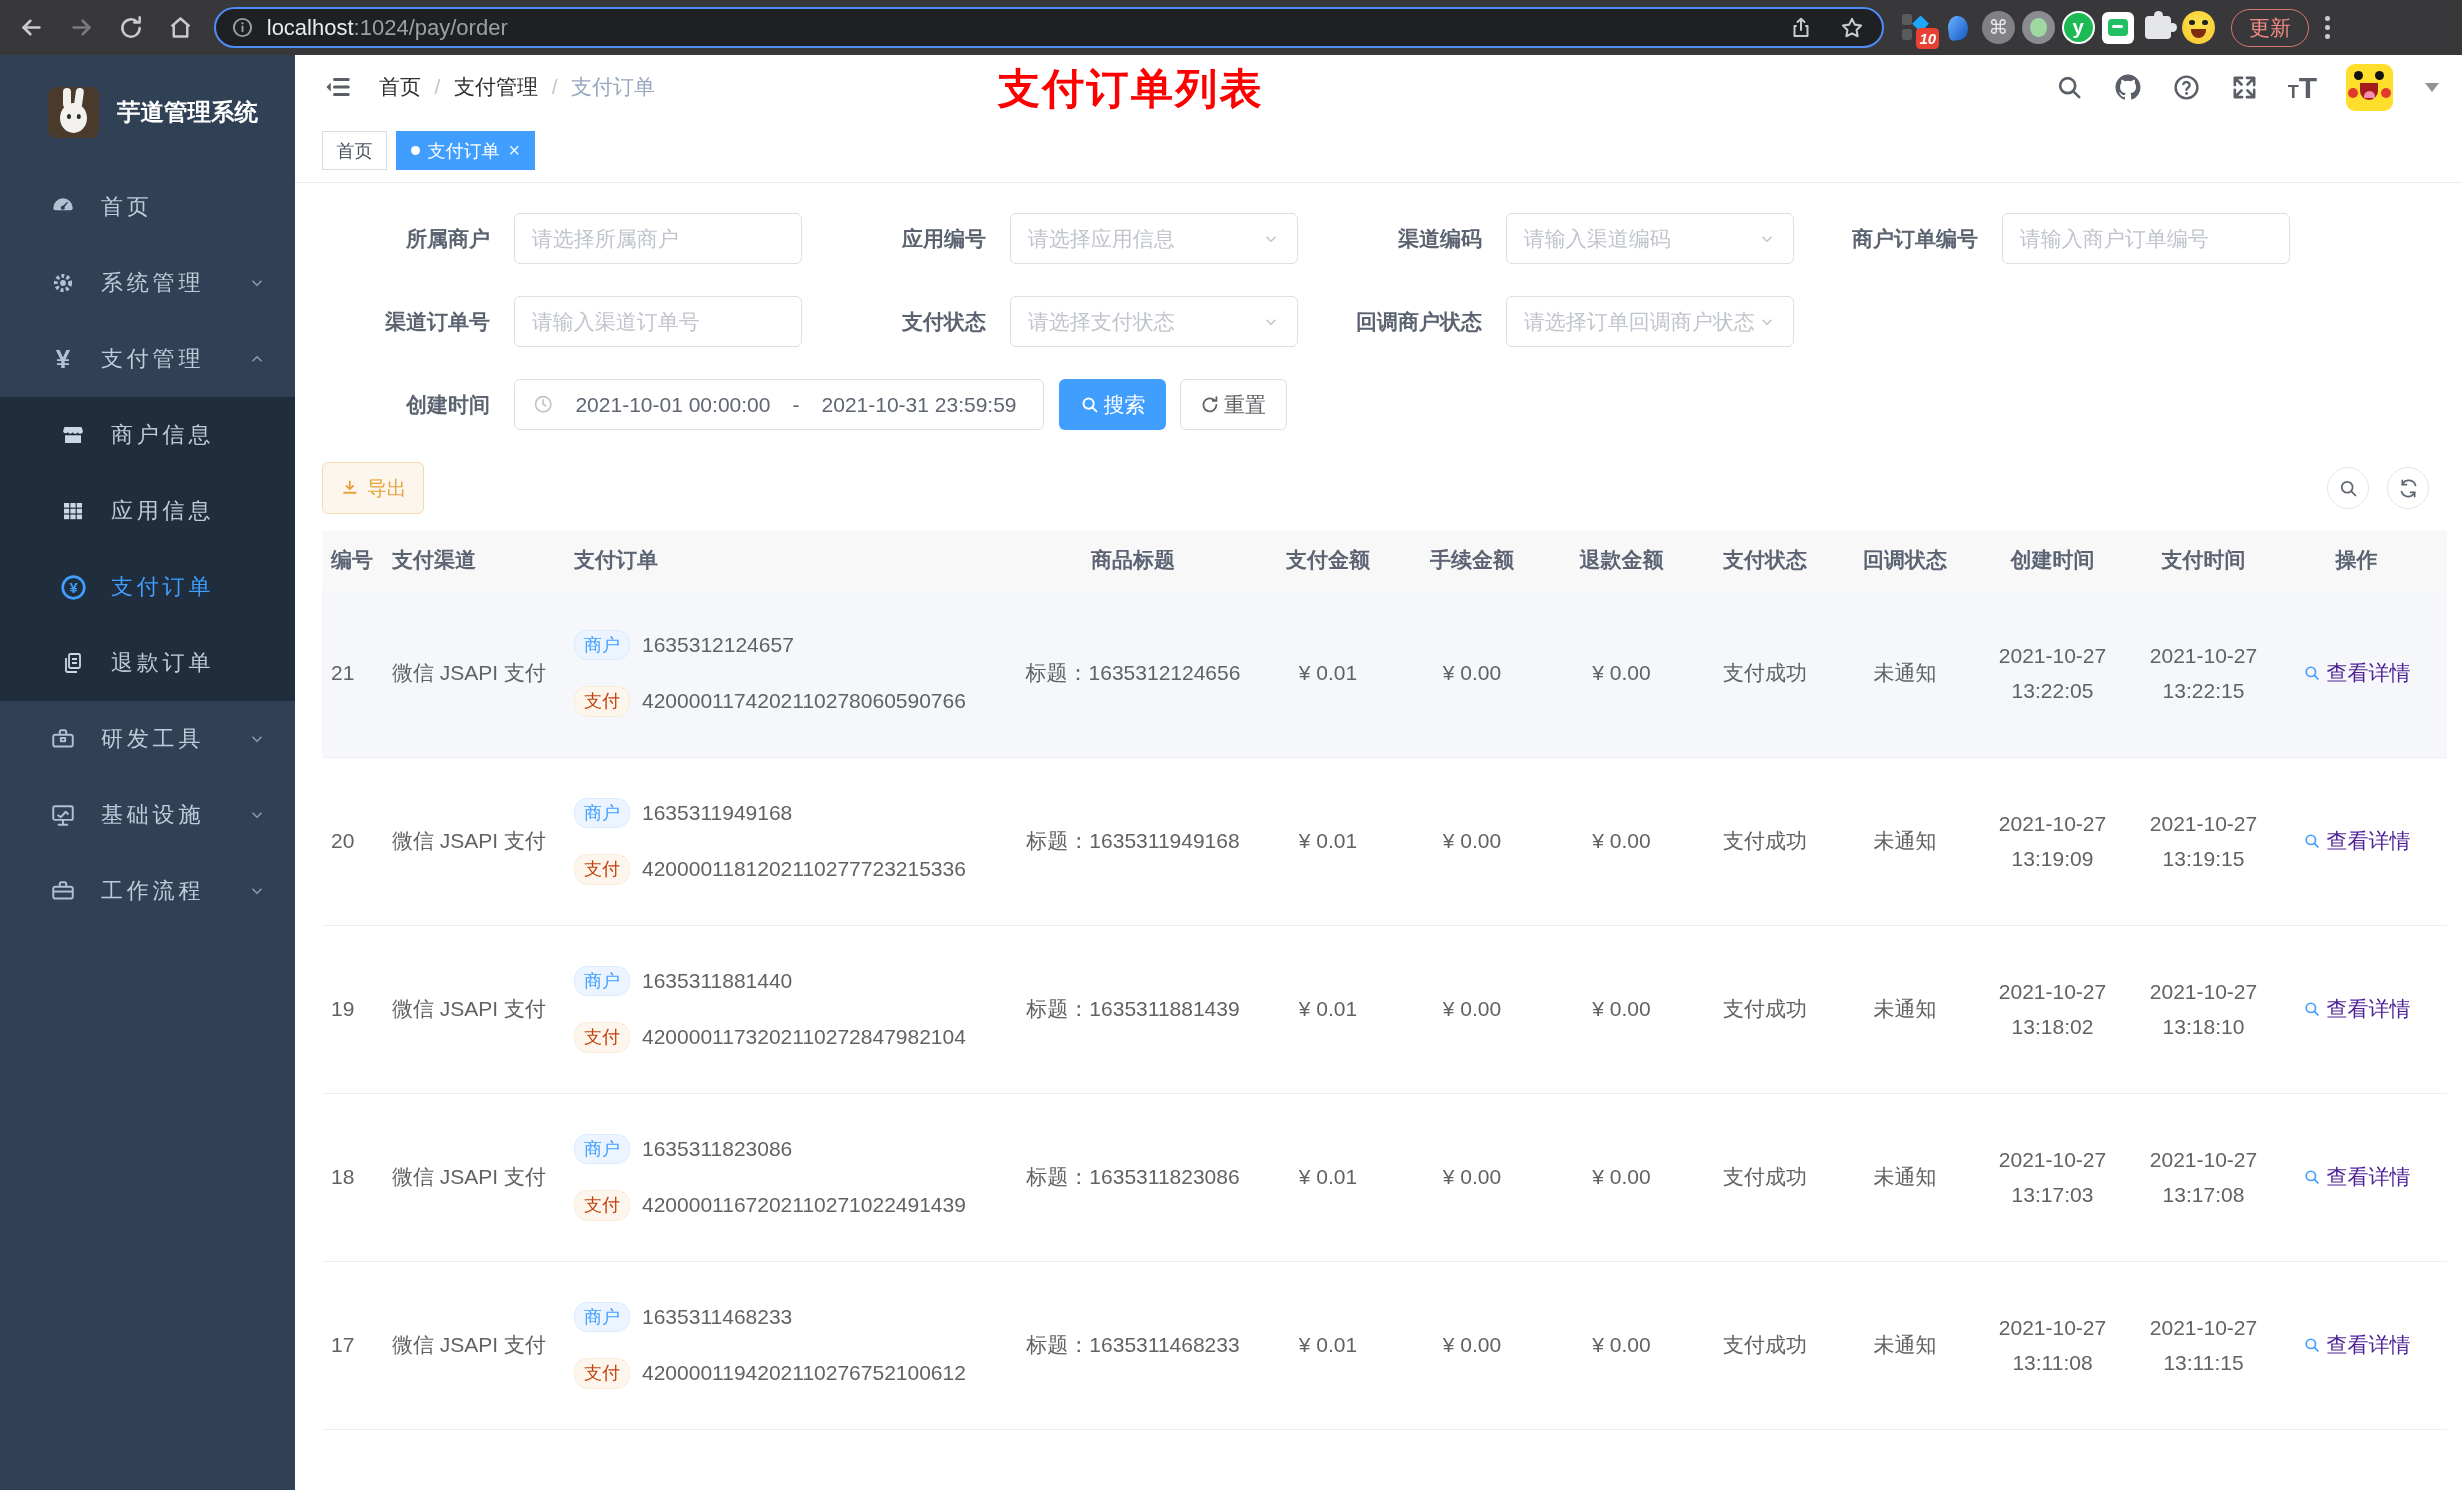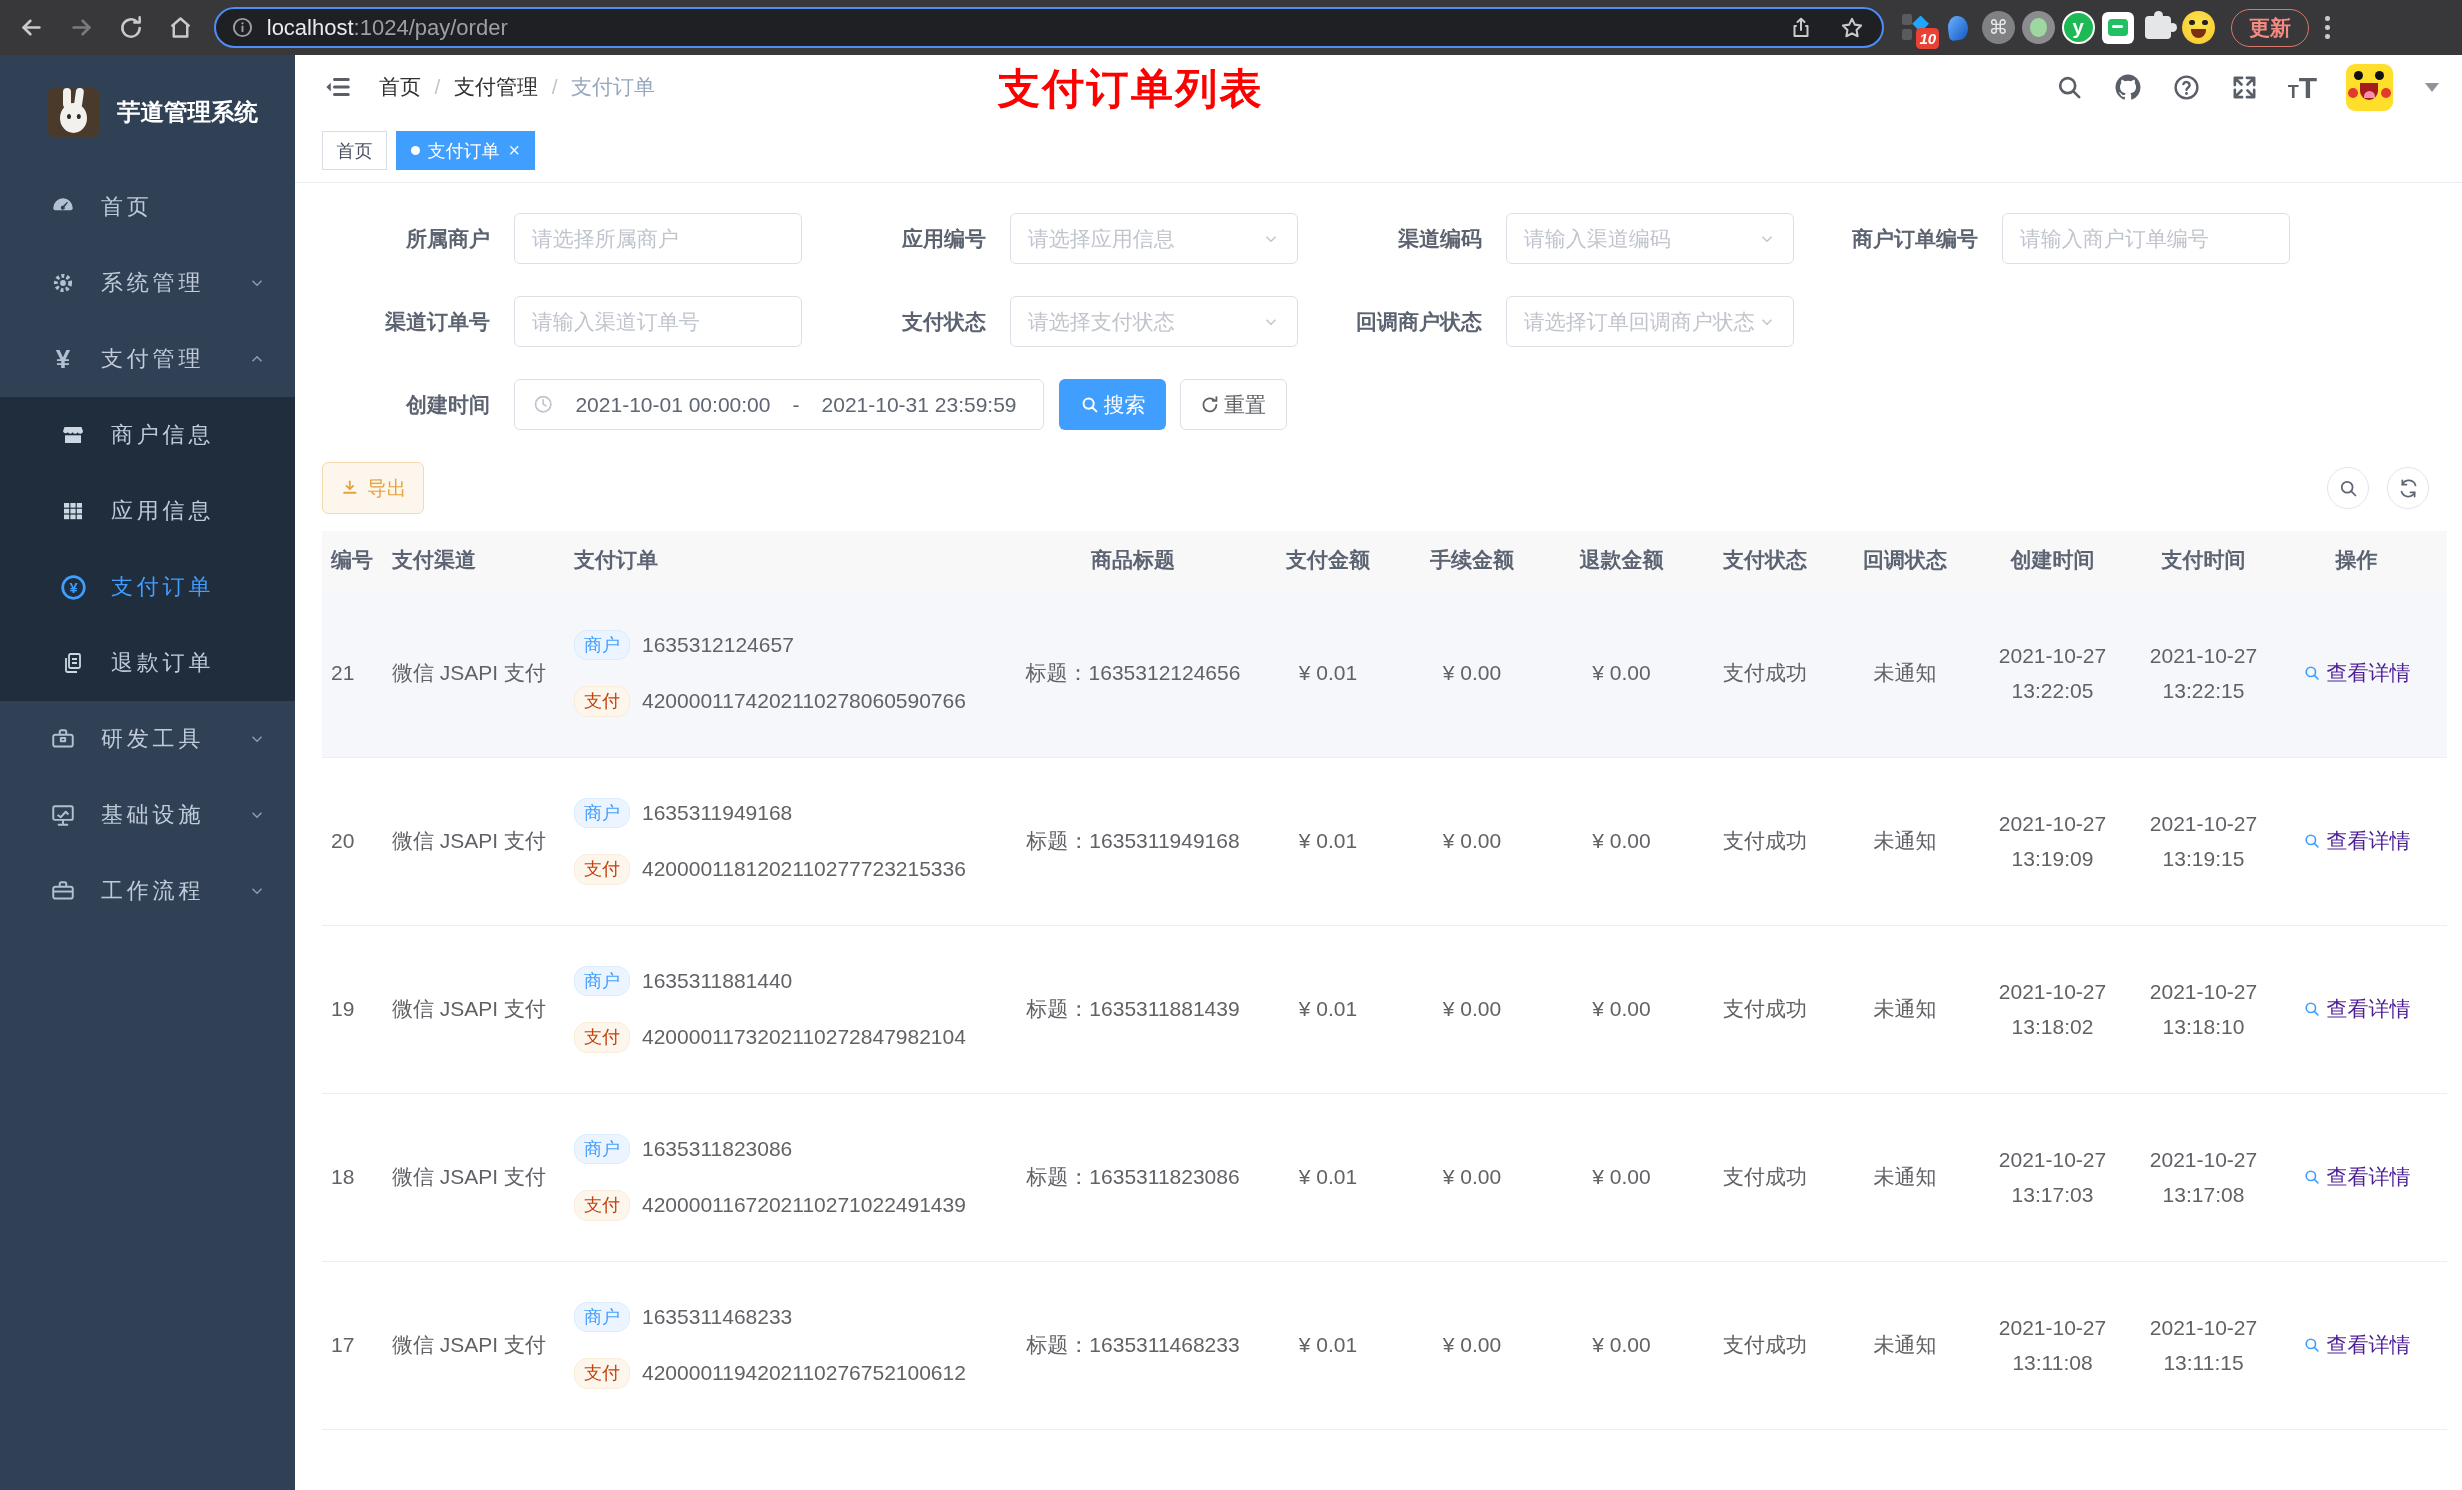--- a/index.html
+++ b/index.html
@@ -34,21 +34,21 @@
   .c-y{background:#1db954;color:#fff;font-size:20.4px;font-weight:700;border:2.3px solid #fff}
   .chatic{width:32px;height:32px;background:#fff;border-radius:6px;display:flex;align-items:center;justify-content:center}
   .chatic i{display:block;width:19.7px;height:16.7px;background:#21c063;border-radius:3.8px;position:relative}
   .chatic i:after{content:"";position:absolute;left:3.8px;top:6px;width:10.6px;height:3px;background:#fff;border-radius:1.5px}
   .puz{width:26px;height:23px;background:#e5e6e8;border-radius:3.8px;position:relative}
   .puz:before{content:"";position:absolute;top:-5.3px;left:8.3px;width:9px;height:9px;border-radius:50%;background:#e5e6e8}
   .puz:after{content:"";position:absolute;right:-5.3px;top:6.8px;width:9px;height:9px;border-radius:50%;background:#e5e6e8}
   .emoji{width:33px;height:33px;border-radius:50%;background:radial-gradient(circle at 50% 38%,#ffe34d,#f6c62f);position:relative}
   .emoji:before{content:"";position:absolute;left:7.6px;top:9px;width:5.3px;height:5.3px;border-radius:50%;background:#222;box-shadow:13px 0 0 #222}
   .emoji:after{content:"";position:absolute;left:9px;top:18px;width:15px;height:9px;border-radius:0 0 15px 15px;background:#7c2d12}
-  .update{height:38px;border:1.9px solid #d9776b;border-radius:20.4px;color:#f28b82;font-size:21px;font-weight:700;
+  .update{height:38px;border:1.9px solid #d9776b;border-radius:20.4px;color:#f28b82;font-size:21px;font-weight:400;
     display:flex;align-items:center;padding:0 16.7px;margin:0 13.6px 0 4.5px;white-space:nowrap}
   .vdots{display:flex;flex-direction:column;gap:4.5px;padding:3px}
   .vdots i{width:4.5px;height:4.5px;border-radius:50%;background:#c9cacc}
 
   
   .app{display:flex;height:1436px}
   .sidebar{width:295px;flex-shrink:0;background:#304156;color:#bfcbd9;overflow:hidden}
   .logo{height:114px;display:flex;align-items:center;padding-left:48px;gap:18px}
   .logo-img{width:51px;height:51px;border-radius:7.6px;background:#4a3a2c;position:relative;overflow:hidden;flex-shrink:0}
   .logo-img .rb-head{position:absolute;left:12px;top:16.7px;width:27px;height:30px;border-radius:50%;background:#f3f1ee}

